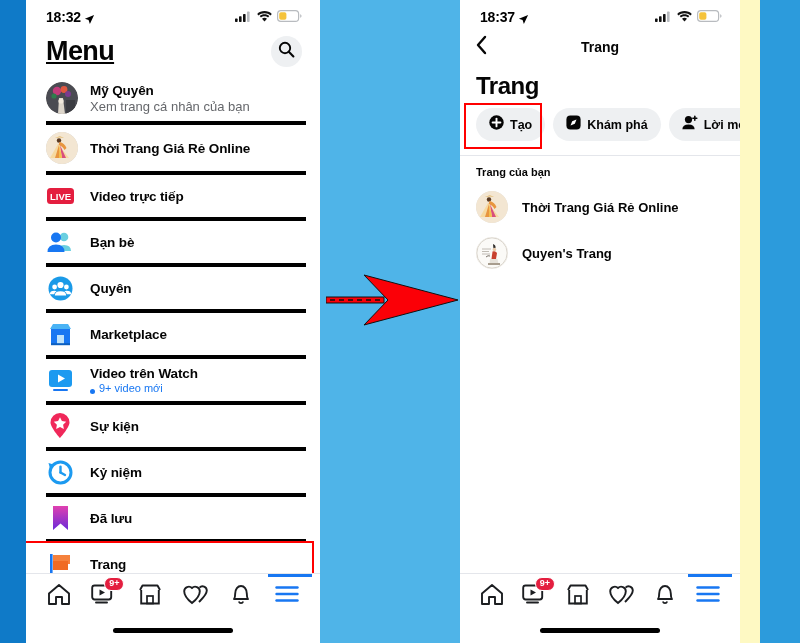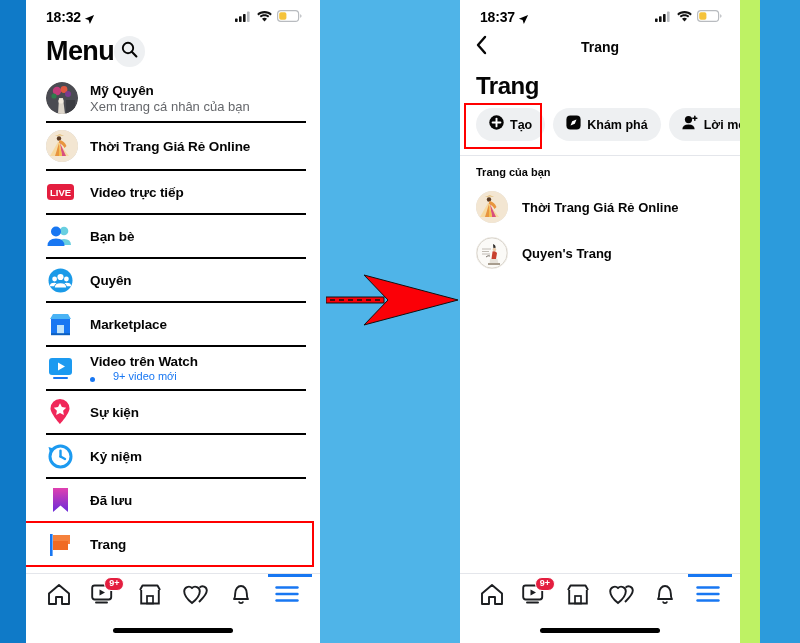--- a/index.html
+++ b/index.html
@@ -5,21 +5,21 @@
   * { box-sizing: border-box; margin: 0; padding: 0; }
   html, body {
     width: 800px; height: 643px;
     font-family: "Liberation Sans", sans-serif;
     overflow: hidden;
     background: #46b0e6;
   }
   #root {
     position: relative;
     width: 800px; height: 643px;
-    background: #bef264;
+    background: #fef9c3;
   }
   
   .band-left-dark {
     position: absolute; left: 0; top: 0; width: 26px; height: 643px;
     background: #0f7ac8;
   }
   .band-center {
     position: absolute; left: 320px; top: 0; width: 160px; height: 643px;
     background: #4fb4e8;
   }
@@ -48,58 +48,59 @@
   .status-time {
     font-size: 14px; font-weight: bold; color: #000;
     letter-spacing: -0.2px;
     display: flex; align-items: center; gap: 3px;
   }
   .loc-arrow { display:inline-block; width:11px; height:11px; }
   .status-right { display: flex; align-items: center; gap: 5px; }
 
   
   .menu-header {
-    display: flex; align-items: center; 
+    display: flex; align-items: center; justify-content: space-between;
     padding: 6px 18px 8px 20px;
+    text-decoration: underline;
   }
   .menu-title { font-size: 27px; font-weight: bold; color: #050505; letter-spacing: -0.6px; }
   .search-btn {
     width: 31px; height: 31px; border-radius: 50%;
     background: #eef0f2;
     display: flex; align-items: center; justify-content: center;
   }
 
   
   .row {
     display: flex; align-items: center;
     padding: 0 14px 0 20px;
     position: relative;
   }
   .row-inner {
     display: flex; align-items: center; flex: 1;
     padding: 7px 0;
-    border-bottom: 2px solid #000000;
+    border-bottom: 4px solid #000000;
   }
   .row:last-child .row-inner { border-bottom: none; }
   .row-avatar {
     width: 32px; height: 32px; border-radius: 50%;
     flex: 0 0 32px; margin-right: 12px; overflow: hidden;
     background: #d9d4cc;
   }
   .row-icon {
     width: 28px; height: 28px; flex: 0 0 28px;
     margin-right: 16px;
     display: flex; align-items: center; justify-content: center;
   }
   .row-text { flex: 1; min-width: 0; }
   .row-title { font-size: 13.5px; font-weight: bold; color: #050505; letter-spacing: -0.1px; }
   .row-sub { font-size: 13px; color: #65676b; margin-top: 1px; }
   .row-sub-blue {
     font-size: 11px; color: #1877f2; margin-top: 1px;
-    display: flex; align-items: flex-end; gap: 18px;
+    display: flex; align-items: flex-end; gap: 4px;
   }
   .bluedot { width: 5px; height: 5px; border-radius: 50%; background: #1877f2; display:inline-block; }
   .hl-wrap {
     position: absolute;
     left: 4px; right: 8px;
     border: 2.5px solid #ff0000;
     pointer-events: none;
   }
 
   

